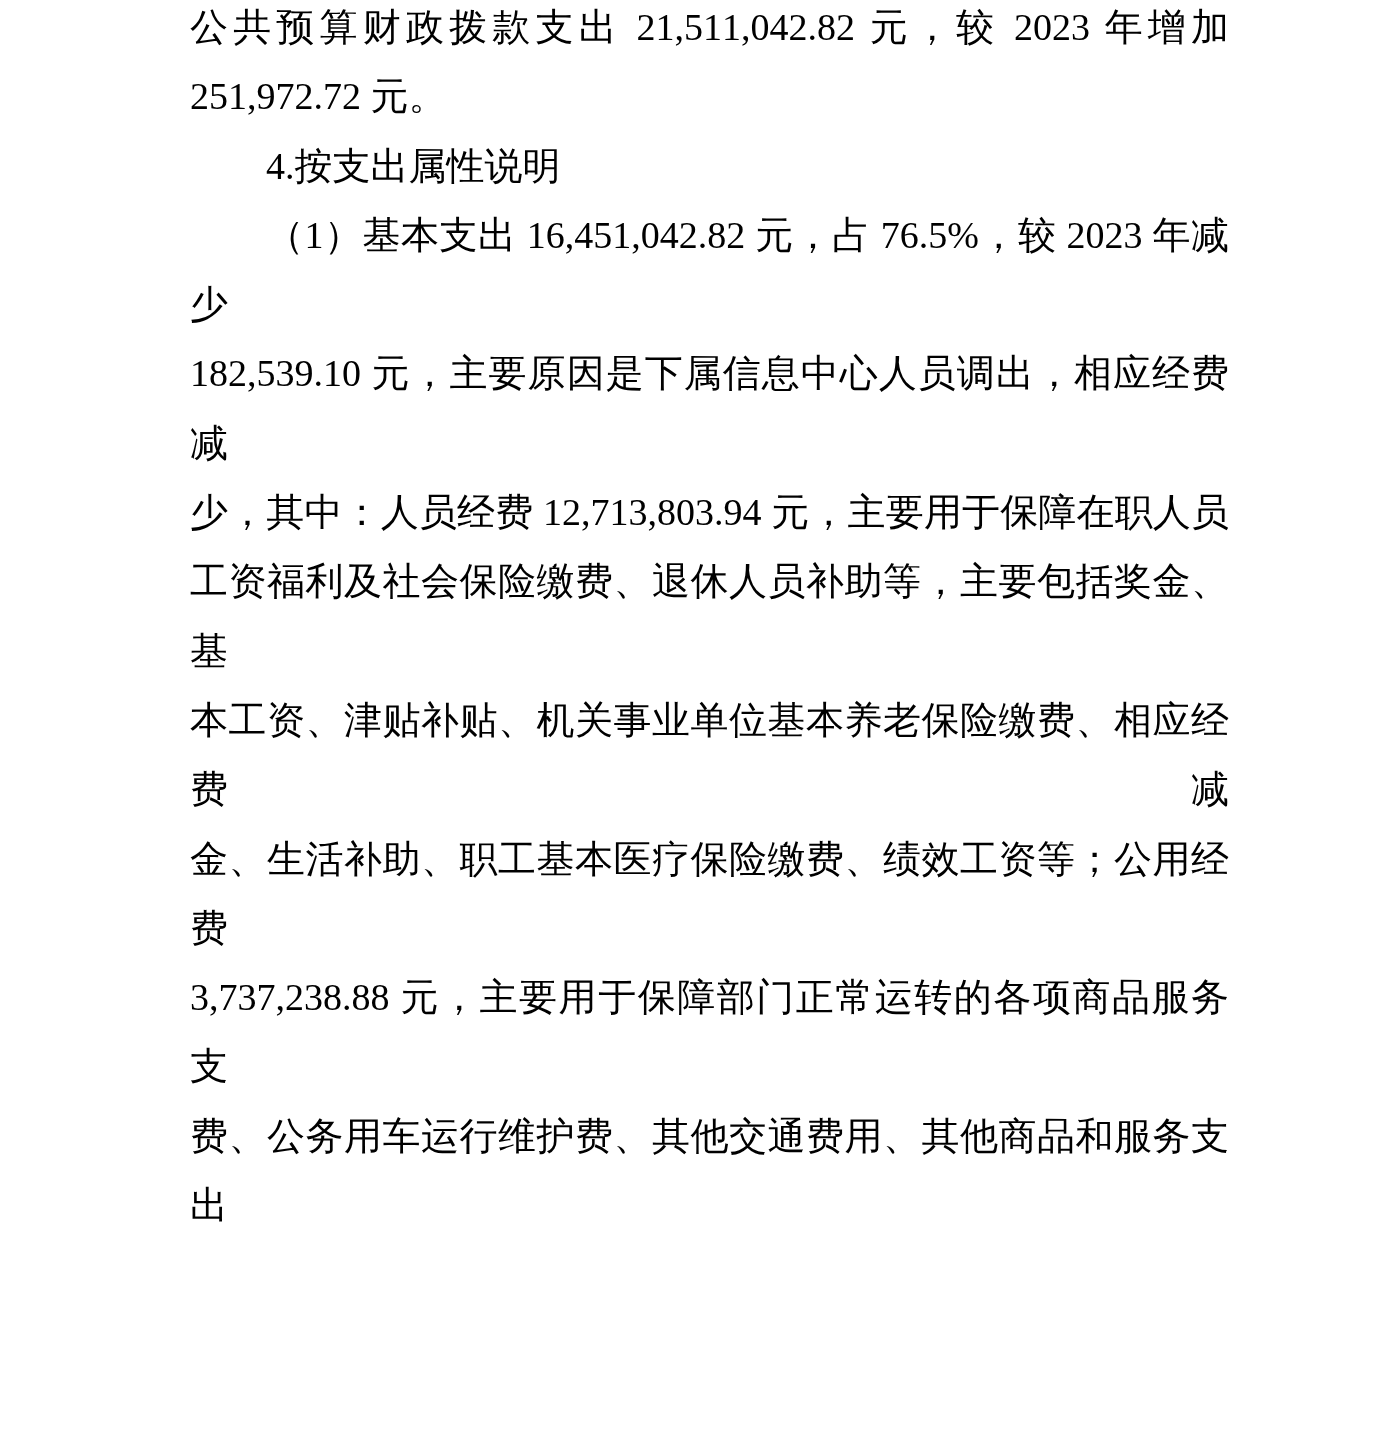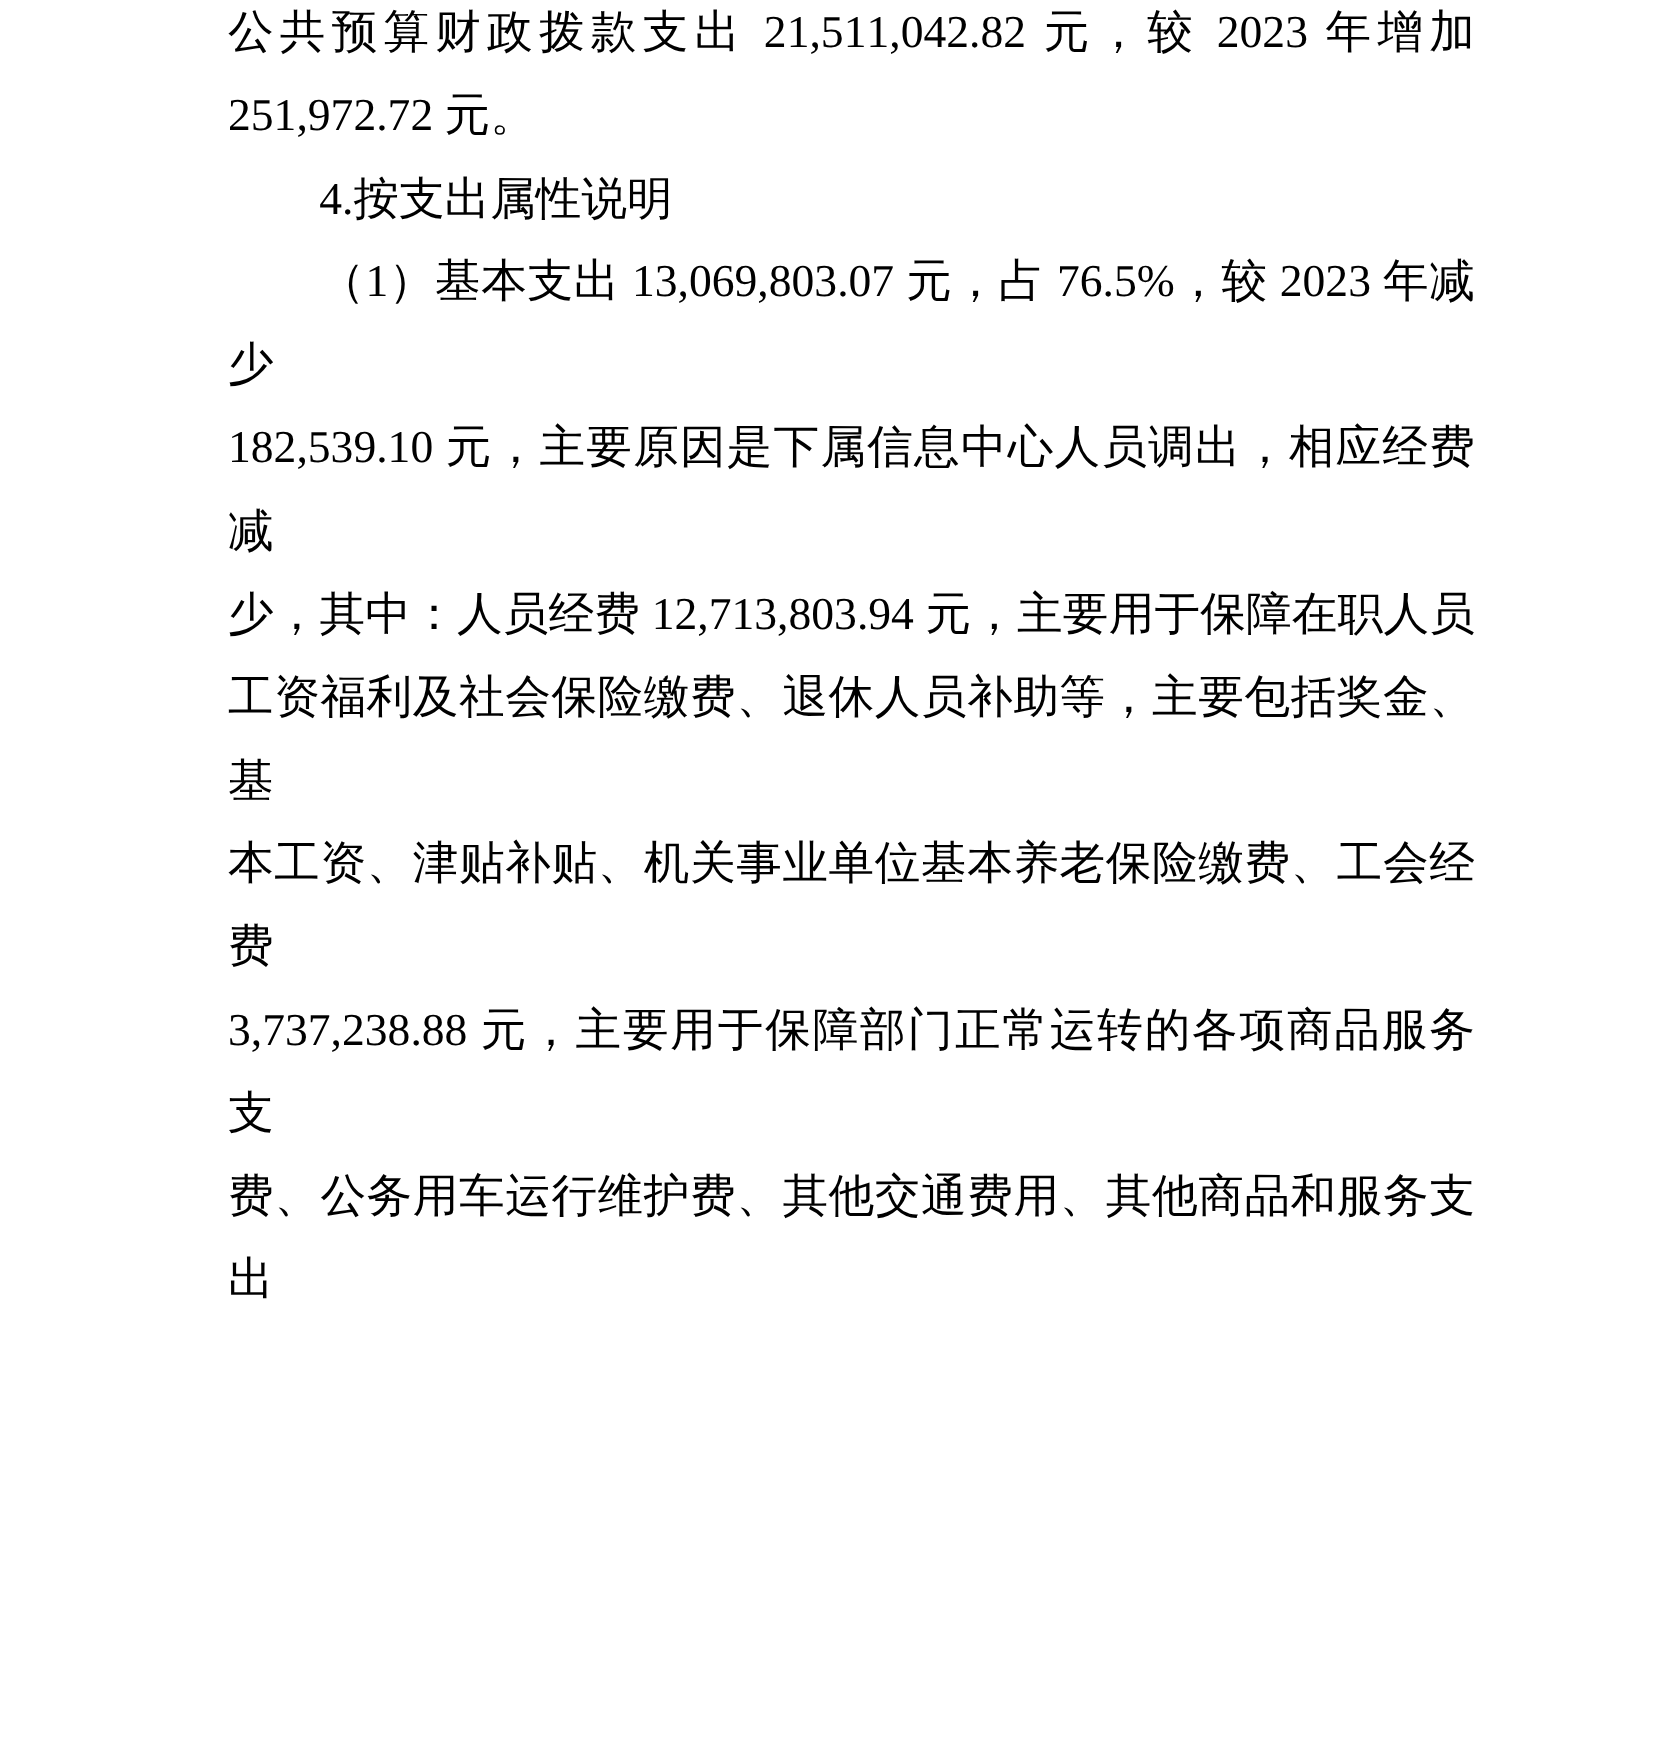--- a/index.html
+++ b/index.html
@@ -36,21 +36,22 @@
     text-indent: 2em;
   }
 </style>
 </head>
 <body>
 
 <main class="doc">
   <div class="line fill">公共预算财政拨款支出 21,511,042.82 元，较 2023 年增加</div>
   <div class="line">251,972.72 元。</div>
   <div class="line indent">4.按支出属性说明</div>
-  <div class="line indent fill">（1）基本支出 13,069,803.07 元，占 76.5%，较 2023 年减少</div>
+  <div class="line indent fill">（1）基本支出 16,451,042.82 元，占 76.5%，较 2023 年减少</div>
   <div class="line fill">182,539.10 元，主要原因是下属信息中心人员调出，相应经费减</div>
   <div class="line fill">少，其中：人员经费 12,713,803.94 元，主要用于保障在职人员</div>
   <div class="line fill">工资福利及社会保险缴费、退休人员补助等，主要包括奖金、基</div>
-  <div class="line fill">本工资、津贴补贴、机关事业单位基本养老保险缴费、工会经费</div>
+  <div class="line fill">本工资、津贴补贴、机关事业单位基本养老保险缴费、相应经费减</div>
+  <div class="line fill">金、生活补助、职工基本医疗保险缴费、绩效工资等；公用经费</div>
   <div class="line fill">3,737,238.88 元，主要用于保障部门正常运转的各项商品服务支</div>
   <div class="line fill">费、公务用车运行维护费、其他交通费用、其他商品和服务支出</div>
 
 </main>
 
 </body></html>

